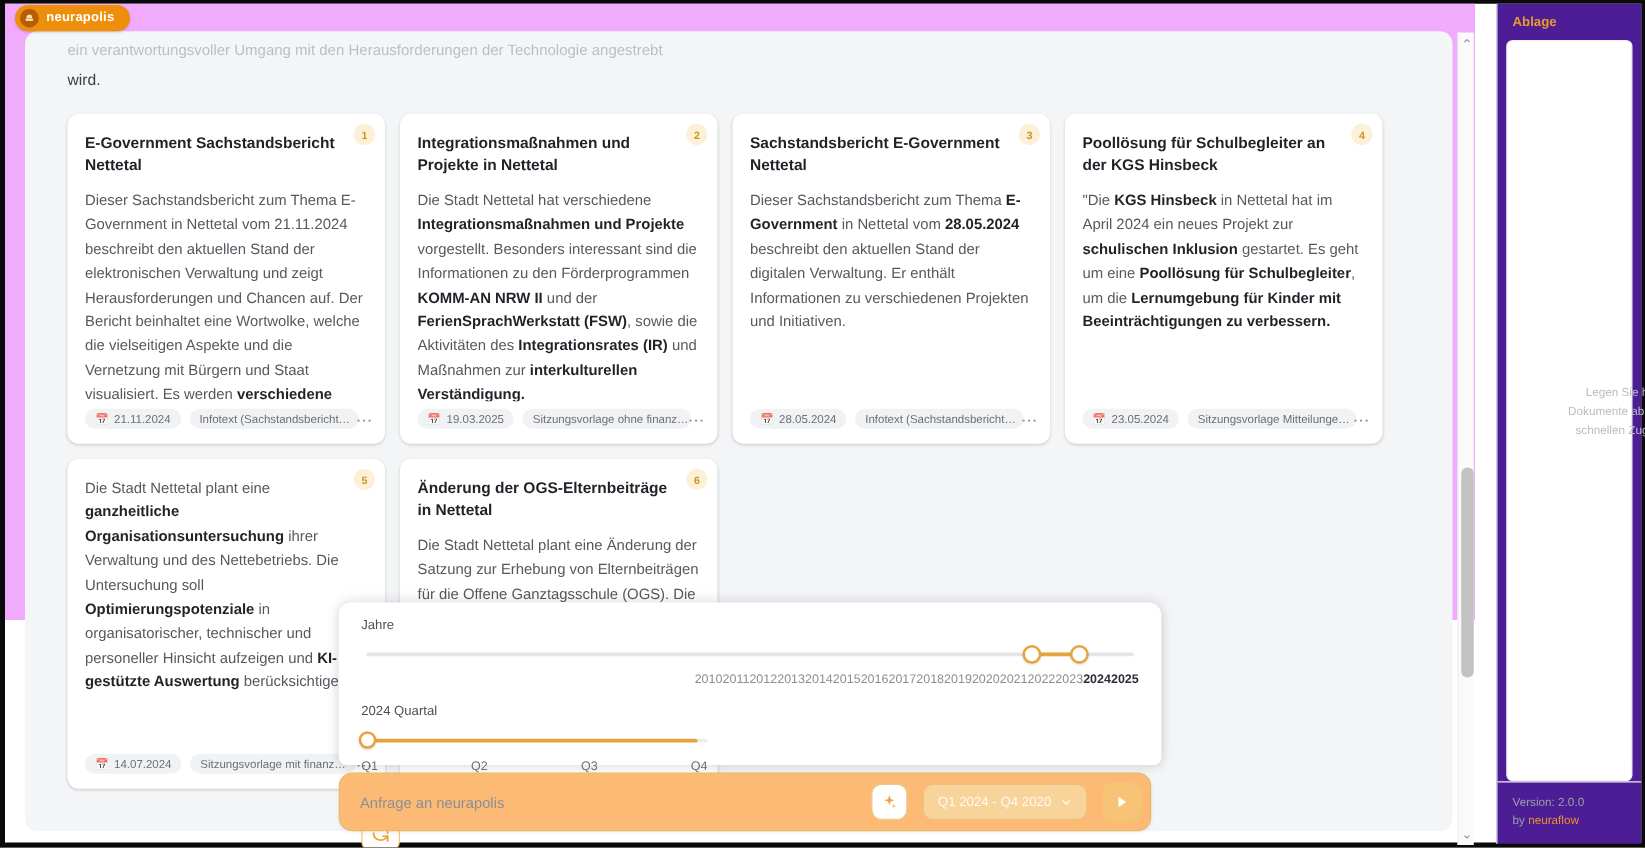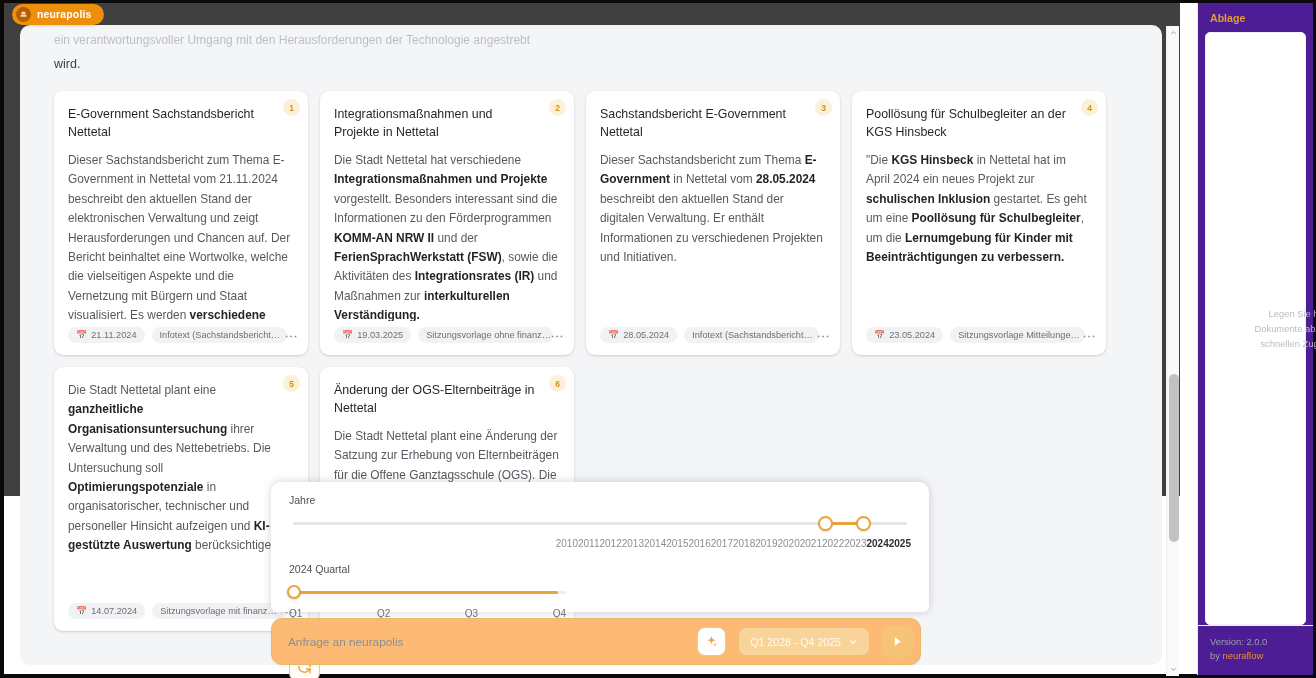--- a/index.html
+++ b/index.html
@@ -20,21 +20,21 @@
   .edge-top { position:absolute; left:0; top:0; width:1316px; height:3px; background:#0a0a0a; }
   .edge-left { position:absolute; left:0; top:0; width:4px; height:678px; background:#0a0a0a; }
   .edge-bottom { position:absolute; left:0; bottom:0; width:1316px; height:4px; background:#0a0a0a; }
   .edge-right { position:absolute; right:0; top:0; width:3px; height:678px; background:#0a0a0a; }
 
   
   .content-area {
     position: absolute;
     left: 4px; top: 3px;
     width: 1176px; height: 493px;
-    background: #404040;
+    background: #f0abfc;
   }
   .chat-scroll {
     position: absolute;
     left: 16px; top: 22px;
     width: 1142px; height: 640px;
     background: #f4f5f7;
     border-radius: 10px;
     overflow: hidden;
   }
   .chat-inner { position: relative; padding: 0 34px; }
@@ -80,21 +80,21 @@
     width: 17px; height: 17px;
     border-radius: 50%;
     background: #fdf0d8;
     color: #c9951f;
     font-size: 8.5px;
     display: flex; align-items: center; justify-content: center;
     font-weight: 600;
   }
   .card-title {
     font-size: 12.4px;
-    font-weight: 400;
+    font-weight: 700;
     color: #1f2328;
     line-height: 18px;
     padding-right: 20px;
     margin-bottom: 10px;
   }
   .card-body {
     font-size: 11.9px;
     color: #55595f;
     line-height: 19.4px;
     flex: 1;
@@ -526,21 +526,21 @@
     <input class="composer-input" type="text" placeholder="Anfrage an neurapolis" value="" style="">
 
     <div class="spark-btn">
       <svg width="13" height="13" viewBox="0 0 24 24" fill="#f0a23c">
         <path d="M12 2l1.9 5.6L19.5 9.5 13.9 11.4 12 17l-1.9-5.6L4.5 9.5l5.6-1.9z"></path>
         <path d="M18.5 15l.8 2.2 2.2.8-2.2.8-.8 2.2-.8-2.2-2.2-.8 2.2-.8z"></path>
       </svg>
     </div>
 
     <div class="range-pill">
-      <span>Q1 2028 - Q4 2025</span>
+      <span>Q1 2024 - Q4 2020</span>
       <svg width="10" height="10" viewBox="0 0 24 24" fill="none" stroke="#fffaf2" stroke-width="2.6" stroke-linecap="round" stroke-linejoin="round">
         <path d="M6 9l6 6 6-6"></path>
       </svg>
     </div>
 
     <div class="send-btn">
       <svg width="13" height="13" viewBox="0 0 24 24" fill="#ffffff">
         <path d="M7 4l11 8-11 8z"></path>
       </svg>
     </div>

